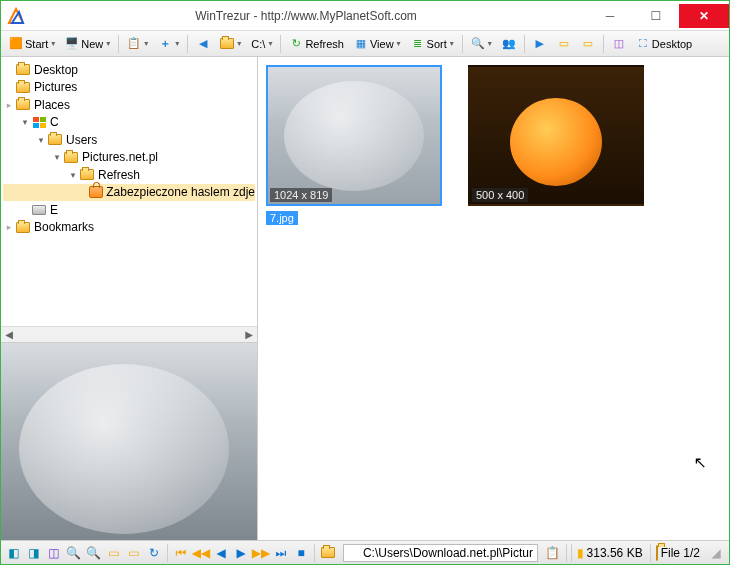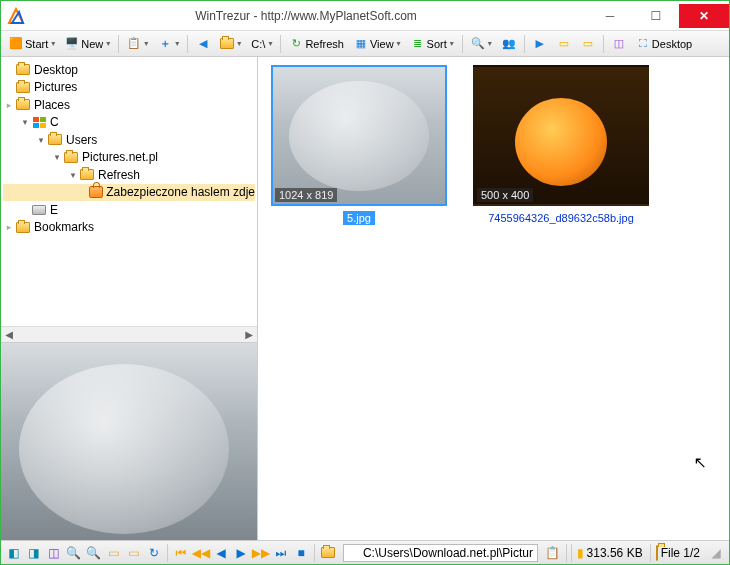--- a/index.html
+++ b/index.html
@@ -39,21 +39,21 @@
 .hscroll .arrow { width:16px; height:16px; display:flex; align-items:center; justify-content:center; color:#666; font-size:10px; }
 .hscroll .track { flex:1; height:12px; }
 
 
 .preview { flex:1; border-top:1px solid #ccc; position:relative; background:#e8e8e8; }
 .preview img, .preview-canvas { width:100%; height:100%; display:block; }
 .preview-overlay { position:absolute; top:4px; left:4px; color:#ff2a2a; font-weight:bold; font-size:12px; text-shadow:0 0 2px #fff; }
 
 
 .thumbs { flex:1; background:#fff; padding:8px; display:flex; gap:16px; align-items:flex-start; position:relative; overflow:auto; }
-.thumb { width:186px; display:flex; flex-direction:column; align-items:center; }
+.thumb { width:186px; display:flex; flex-direction:column; align-items:flex-start; }
 .thumb-img { width:176px; height:141px; position:relative; border:2px solid transparent; }
 .thumb.sel .thumb-img { border-color:#3399ff; }
 .dim-badge { position:absolute; left:2px; bottom:2px; color:#eee; background:rgba(40,40,40,0.6); padding:1px 4px; font-size:11px; }
 .thumb-name { margin-top:5px; color:#0033cc; font-size:11px; padding:1px 4px; }
 .thumb.sel .thumb-name { background:#3399ff; color:#fff; }
 
 
 .statusbar { height:24px; background:linear-gradient(#f4f4f4,#e4e4e4); border-top:1px solid #ccc; display:flex; align-items:center; padding:0 4px; gap:2px; }
 .sbtn { width:18px; height:18px; display:flex; align-items:center; justify-content:center; border-radius:2px; }
 .pathbox { flex:1; height:18px; border:1px solid #bbb; background:#fff; display:flex; align-items:center; padding:0 4px; font-size:11px; margin:0 4px; overflow:hidden;justify-content:flex-end; }
@@ -272,27 +272,26 @@
       </div>
       <div class="preview">
         <div class="preview-canvas ph-preview"></div>
       </div>
     </div>
     <div class="thumbs" id="thumbs">
       <div class="thumb sel">
           <div class="thumb-img ph-umbrella">
             <div class="dim-badge">1024 x 819</div>
           </div>
-          <div class="thumb-name">5.jpg</div>
+          <div class="thumb-name">7.jpg</div>
         </div>
         <div class="thumb">
           <div class="thumb-img ph-orange">
             <div class="dim-badge">500 x 400</div>
           </div>
-          <div class="thumb-name">7455964326_d89632c58b.jpg</div>
         </div>
         <span class="cursor">↖</span>
     </div>
   </div>
 
   <div class="statusbar">
     <div class="sbtn" style="color:#08a">◧</div>
     <div class="sbtn" style="color:#08a">◨</div>
     <div class="sbtn" style="color:#7a3fd8">◫</div>
     <div class="sbtn" style="color:#2aa52a">🔍</div>

